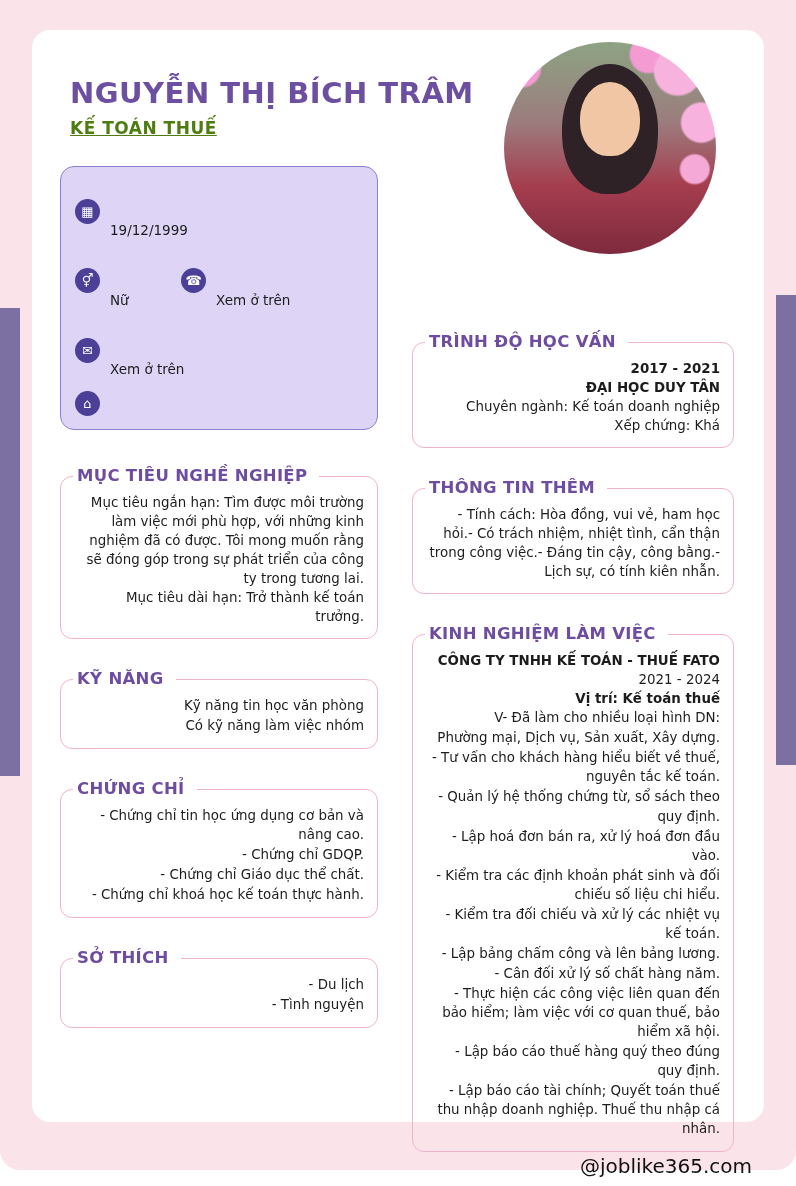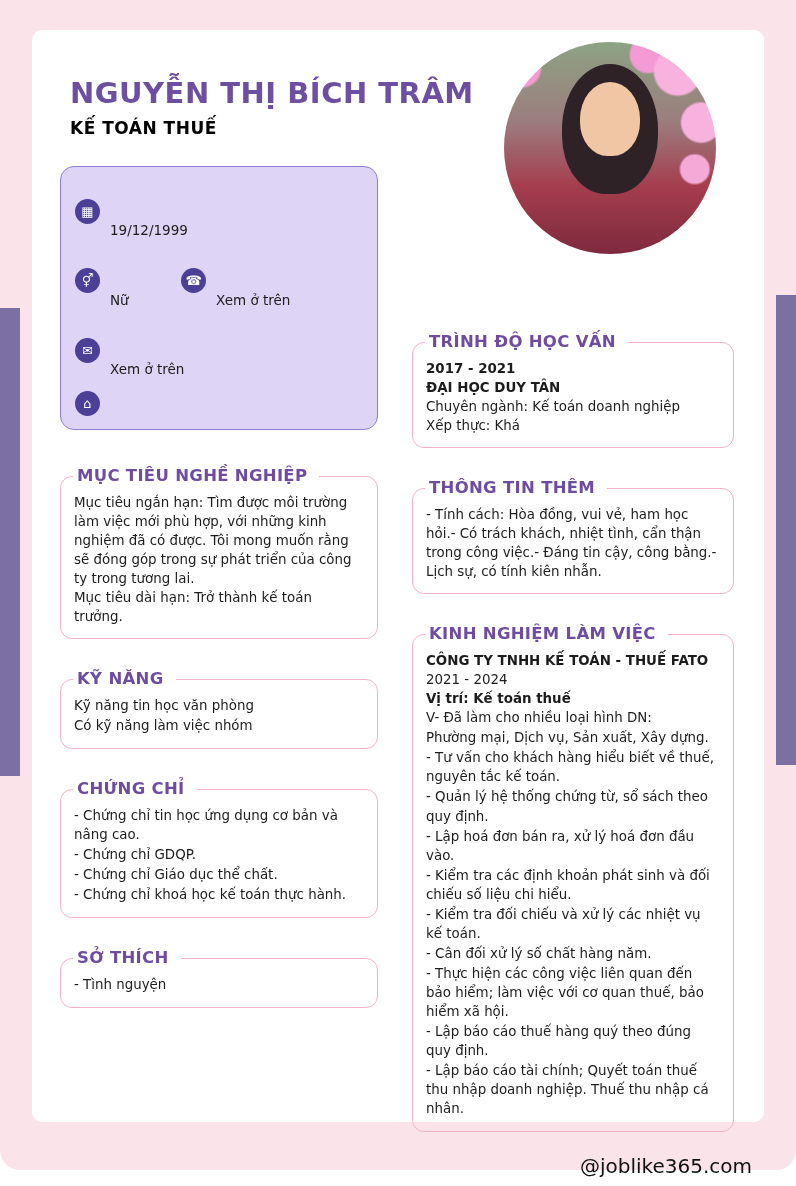--- a/index.html
+++ b/index.html
@@ -12,31 +12,32 @@
   .pink-bg {
     position:absolute; left:0; top:0; width:796px; height:1170px;
     background:#fbe3ea; border-radius:0 0 20px 20px;
   }
   .bar { position:absolute; width:20px; background:#7c6fa2; }
   .bar-left  { left:0;  top:308px; height:468px; }
   .bar-right { right:0; top:295px; height:470px; }
 
   .card {
     position:absolute; left:32px; top:30px; width:732px; height:1092px;
-    background:#ffffff; border-radius:10px; padding:30px 28px;
+    background:#ffffff; border-radius:18px; padding:30px 28px;
   }
 
   
   .name {
     margin:16px 0 8px 10px; font-size:29px; font-weight:700;
     color:#6d4fa1; letter-spacing:0.5px;
   }
   .job-title {
-    margin:0 0 0 10px; font-size:17px; font-weight:700; color:#000000;
+    margin:0 0 0 10px; font-size:17px; font-weight:700; color:#4d7c0f;
     letter-spacing:0.5px;
+    text-decoration:underline;
   }
   .photo {
     position:absolute; top:12px; right:48px; width:212px; height:212px;
     border-radius:50%; overflow:hidden;
     background:
       radial-gradient(circle at 82% 14%, #f7b2de 0 9%, transparent 10%),
       radial-gradient(circle at 68% 6%,  #f39bd2 0 7%, transparent 8%),
       radial-gradient(circle at 93% 38%, #f7b2de 0 8%, transparent 9%),
       radial-gradient(circle at 8% 12%,  #f39bd2 0 7%, transparent 8%),
       radial-gradient(circle at 90% 60%, #f4a9d6 0 6%, transparent 7%),
@@ -69,21 +70,21 @@
     background:#4b3f98; color:#fff; font-size:13px; line-height:25px;
     text-align:center;
   }
   .contact-pair { display:flex; align-items:center; gap:10px; }
   .gender-cell { width:96px; }
   .contact-text { line-height:1.45;margin-top:39px; }
 
   
   .section {
     position:relative; border:1.6px solid #f0b3cc; border-radius:12px;
-    padding:16px 13px 12px; margin-top:40px; font-size:13.4px; line-height:1.42;
+    padding:16px 13px 12px; margin-top:40px; font-size:13.4px; line-height:1.42;text-align:right;
   }
   .section-title {
     position:absolute; top:-13px; left:12px; background:#ffffff;
     padding:0 12px 0 4px; font-size:16.5px; font-weight:700; color:#6e4da0;
     letter-spacing:0.3px; white-space:nowrap;
   }
   .multiline { white-space:pre-line; }
   .bold { font-weight:700; }
   .list-line { margin-bottom:1px; }
 
@@ -159,54 +160,56 @@
             <div class="list-line">- Chứng chỉ tin học ứng dụng cơ bản và nâng cao.</div>
             <div class="list-line">- Chứng chỉ GDQP.</div>
             <div class="list-line">- Chứng chỉ Giáo dục thể chất.</div>
             <div class="list-line">- Chứng chỉ khoá học kế toán thực hành.</div>
           </div>
       </div>
 
       <div class="section">
         <div class="section-title">SỞ THÍCH</div>
         <div>
+            <div class="list-line">- Du lịch</div>
             <div class="list-line">- Tình nguyện</div>
           </div>
       </div>
 
     </div>
 
     <div class="col-right">
 
       <div class="section first">
         <div class="section-title">TRÌNH ĐỘ HỌC VẤN</div>
         <div class="bold">2017 - 2021</div>
         <div class="bold">ĐẠI HỌC DUY TÂN</div>
         <div>Chuyên ngành: Kế toán doanh nghiệp</div>
-        <div>Xếp thực: Khá</div>
+        <div>Xếp chứng: Khá</div>
       </div>
 
       <div class="section">
         <div class="section-title">THÔNG TIN THÊM</div>
-        <div>- Tính cách: Hòa đồng, vui vẻ, ham học hỏi.- Có trách khách, nhiệt tình, cẩn thận trong công việc.- Đáng tin cậy, công bằng.- Lịch sự, có tính kiên nhẫn.</div>
+        <div>- Tính cách: Hòa đồng, vui vẻ, ham học hỏi.- Có trách nhiệm, nhiệt tình, cẩn thận trong công việc.- Đáng tin cậy, công bằng.- Lịch sự, có tính kiên nhẫn.</div>
       </div>
 
       <div class="section">
         <div class="section-title">KINH NGHIỆM LÀM VIỆC</div>
         <div class="bold">CÔNG TY TNHH KẾ TOÁN - THUẾ FATO</div>
         <div>2021 - 2024</div>
         <div class="bold">Vị trí: Kế toán thuế</div>
         <div>
             <div class="list-line">V- Đã làm cho nhiều loại hình DN:</div>
             <div class="list-line">Phường mại, Dịch vụ, Sản xuất, Xây dựng.</div>
             <div class="list-line">- Tư vấn cho khách hàng hiểu biết về thuế, nguyên tắc kế toán.</div>
             <div class="list-line">- Quản lý hệ thống chứng từ, sổ sách theo quy định.</div>
             <div class="list-line">- Lập hoá đơn bán ra, xử lý hoá đơn đầu vào.</div>
             <div class="list-line">- Kiểm tra các định khoản phát sinh và đối chiếu số liệu chi hiểu.</div>
             <div class="list-line">- Kiểm tra đối chiếu và xử lý các nhiệt vụ kế toán.</div>
+            <div class="list-line">- Lập bảng chấm công và lên bảng lương.</div>
             <div class="list-line">- Cân đối xử lý số chất hàng năm.</div>
             <div class="list-line">- Thực hiện các công việc liên quan đến bảo hiểm; làm việc với cơ quan thuế, bảo hiểm xã hội.</div>
             <div class="list-line">- Lập báo cáo thuế hàng quý theo đúng quy định.</div>
             <div class="list-line">- Lập báo cáo tài chính; Quyết toán thuế thu nhập doanh nghiệp. Thuế thu nhập cá nhân.</div>
           </div>
       </div>
 
     </div>
   </div>
 </div>

